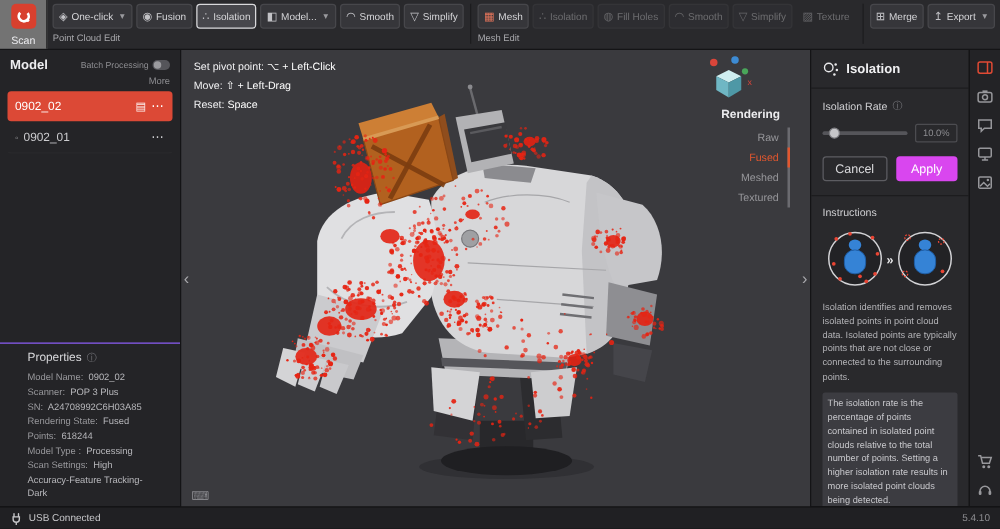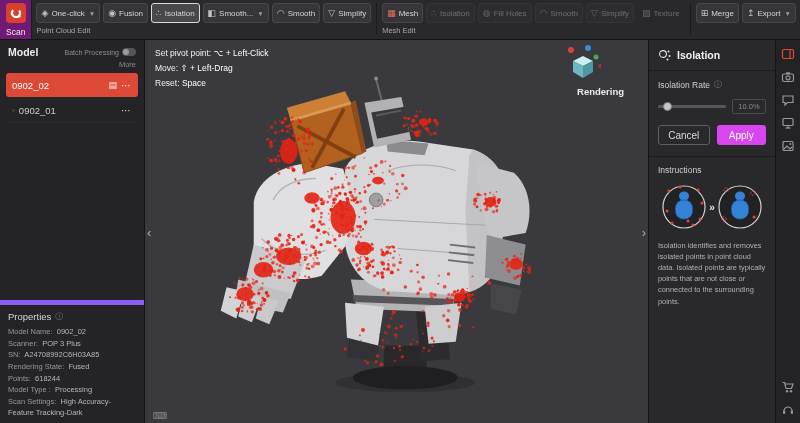--- a/index.html
+++ b/index.html
@@ -1,21 +1,21 @@
 <!DOCTYPE html>
 <html><head>
 <meta charset="utf-8">
 <style>
 *{margin:0;padding:0;box-sizing:border-box}
 html,body{width:800px;height:423px;overflow:hidden;background:#151517;font-family:"Liberation Sans","DejaVu Sans",sans-serif}
 .app{width:800px;height:423px;display:flex;flex-direction:column}
 
 
 .topbar{height:40px;background:#29292c;border-bottom:1px solid #141416;display:flex;flex-shrink:0}
-.brand{width:40px;display:flex;flex-direction:column;align-items:center;justify-content:space-between;padding:3px 0 2px;background:#701a75;border-right:1px solid #1c1c1e}
+.brand{width:40px;display:flex;flex-direction:column;align-items:center;justify-content:space-between;padding:3px 0 2px;background:#737373;border-right:1px solid #1c1c1e}
 .logo{width:20px;height:20px;border-radius:4px;background:#d8402e;display:flex;align-items:center;justify-content:center}
 .scan-label{font-size:8.5px;color:#ececef;cursor:pointer}
 .tb-main{flex:1;display:flex;align-items:flex-start;padding:3px 4px 0}
 .tb-group{display:flex;flex-direction:column}
 .tb-row{display:flex;gap:3px}
 .tb-btn{display:flex;align-items:center;gap:3px;border:1px solid #47474b;background:#36363a;border-radius:3px;padding:3px 4px;font-size:8px;color:#d6d6d9;cursor:pointer;white-space:nowrap;height:20px}
 .ticon{font-size:9px;color:#c2c2c6;line-height:1}
 .ticon.red{color:#e0735a}
 .tb-btn.active{border-color:#d9d9dc;background:#47474c}
 .tb-btn.disabled{opacity:.38}
@@ -36,21 +36,21 @@
 .switch::after{content:"";position:absolute;left:1px;top:1px;width:6px;height:6px;border-radius:50%;background:#9b9b9f}
 .more{font-size:7.5px;color:#8d8d91;text-align:right;padding:0 8px 4px;cursor:pointer}
 .model-list{display:flex;flex-direction:column;gap:2px;padding:0 6px}
 .model-item{height:24px;display:flex;align-items:center;gap:4px;padding:0 6px;border-radius:3px;font-size:9.5px;color:#cdcdd0;cursor:pointer;border-bottom:1px solid #2b2b2e}
 .model-item.selected{background:#dc4936;color:#fff;border-bottom:none}
 .mi-lead{font-size:8px;color:#9a9a9e}
 .mi-name{flex:1}
 .mi-badge{font-size:9px;opacity:.9}
 .mi-menu{font-size:10px;letter-spacing:1px;cursor:pointer}
 .sb-fill{flex:1}
-.props{border-top:5px solid #8b5cf6;padding:6px 8px 4px}
+.props{border-top:1px solid #8b5cf6;padding:6px 22px 4px}
 .props-title{font-size:9.5px;color:#d8d8db;margin-bottom:4px;display:flex;gap:4px;align-items:center}
 .iinfo{color:#76767b;font-size:8px;cursor:pointer}
 .prop{font-size:7.5px;color:#98989c;line-height:1.55}
 .prop .pv{color:#b7b7bb}
 
 
 .viewport{flex:1;position:relative;background:#3a3a3e;overflow:hidden}
 .scene{position:absolute;inset:0;width:100%;height:100%}
 .hints{position:absolute;left:10px;top:6px;z-index:3}
 .hint{font-size:8.5px;color:#f1f1f3;line-height:1.75}
@@ -125,21 +125,21 @@
           <div class="tb-btn">
             <span class="ticon">◉</span>
             <span>Fusion</span>
           </div>
           <div class="tb-btn active">
             <span class="ticon">∴</span>
             <span>Isolation</span>
           </div>
           <div class="tb-btn">
             <span class="ticon">◧</span>
-            <span>Smooth...</span>
+            <span>Model...</span>
             <span class="tb-caret">▼</span>
           </div>
           <div class="tb-btn">
             <span class="ticon">◠</span>
             <span>Smooth</span>
           </div>
           <div class="tb-btn">
             <span class="ticon">▽</span>
             <span>Simplify</span>
           </div>
@@ -1064,20 +1064,26 @@
           <circle cx="34" cy="13" r="2.5" fill="#49a65a"></circle>
           <polygon points="11,17 21,12 31,17 21,22" fill="#cfeef0"></polygon>
           <polygon points="11,17 21,22 21,34 11,28" fill="#6fb7c4"></polygon>
           <polygon points="31,17 21,22 21,34 31,28" fill="#4e98a6"></polygon>
           <text x="36" y="24" font-size="7" fill="#d9453a">x</text>
         </svg>
       </div>
 
       <div class="rendering">
         <div class="r-title">Rendering</div>
+        <div class="r-list">
+          <div class="r-item">Raw</div>
+          <div class="r-item active">Fused</div>
+          <div class="r-item">Meshed</div>
+          <div class="r-item">Textured</div>
+        </div>
       </div>
 
       <div class="chev left">‹</div>
       <div class="chev right">›</div>
       <div class="kbd-icon">⌨</div>
     </main>
 
     <section class="panel">
       <div class="p-head">
         <svg class="sicon" viewBox="0 0 14 14">
@@ -1127,20 +1133,21 @@
           <g fill="none" stroke="#e84433" stroke-width="1" stroke-dasharray="1.5 1.2">
             <circle cx="66" cy="9" r="2.2"></circle>
               <circle cx="93" cy="12" r="2.2"></circle>
               <circle cx="64" cy="38" r="2.2"></circle>
           </g>
           <circle cx="94" cy="36" r="1.5" fill="#e84433"></circle>
           <text x="52" y="30" font-size="10" font-weight="bold" fill="#e8e8ea" text-anchor="middle">»</text>
         </svg>
 
         <div class="para">Isolation identifies and removes isolated points in point cloud data. Isolated points are typically points that are not close or connected to the surrounding points.</div>
+        <div class="para hl">The isolation rate is the percentage of points contained in isolated point clouds relative to the total number of points. Setting a higher isolation rate results in more isolated point clouds being detected.</div>
       </div>
     </section>
 
     <nav class="strip">
       <svg class="sicon" viewBox="0 0 14 14">
         <rect x="1.5" y="2.5" width="11" height="9" rx="1.5" fill="none" stroke="#e04a34" stroke-width="1.2"></rect>
         <line x1="9" y1="2.5" x2="9" y2="11.5" stroke="#e04a34" stroke-width="1.2"></line>
       </svg>
       <svg class="sicon" viewBox="0 0 14 14">
         <rect x="1.5" y="4" width="11" height="7.5" rx="1.5" fill="none" stroke="#97979b" stroke-width="1.2"></rect>
@@ -1167,14 +1174,22 @@
           <circle cx="10" cy="11.3" r="1.2" fill="#97979b"></circle>
       </svg>
       <svg class="sicon" viewBox="0 0 14 14">
         <path d="M3 8 a4 4 0 0 1 8 0" fill="none" stroke="#97979b" stroke-width="1.2"></path>
         <rect x="2" y="7.5" width="2.2" height="3.5" rx="1" fill="#97979b"></rect>
         <rect x="9.8" y="7.5" width="2.2" height="3.5" rx="1" fill="#97979b"></rect>
       </svg>
     </nav>
   </div>
 
+  <footer class="statusbar">
+    <svg width="10" height="10" viewBox="0 0 10 10">
+      <path d="M3.2 1 v2.3 M6.8 1 v2.3 M2.5 3.5 h5 v1.8 a2.5 2.5 0 0 1 -5 0 z M5 8 v1.6" fill="none" stroke="#c8c8cb" stroke-width="1.1" stroke-linecap="round"></path>
+    </svg>
+    <span class="status-text">USB Connected</span>
+    <span class="grow"></span>
+    <span class="version">5.4.10</span>
+  </footer>
 
 </div>
 
 </body></html>

